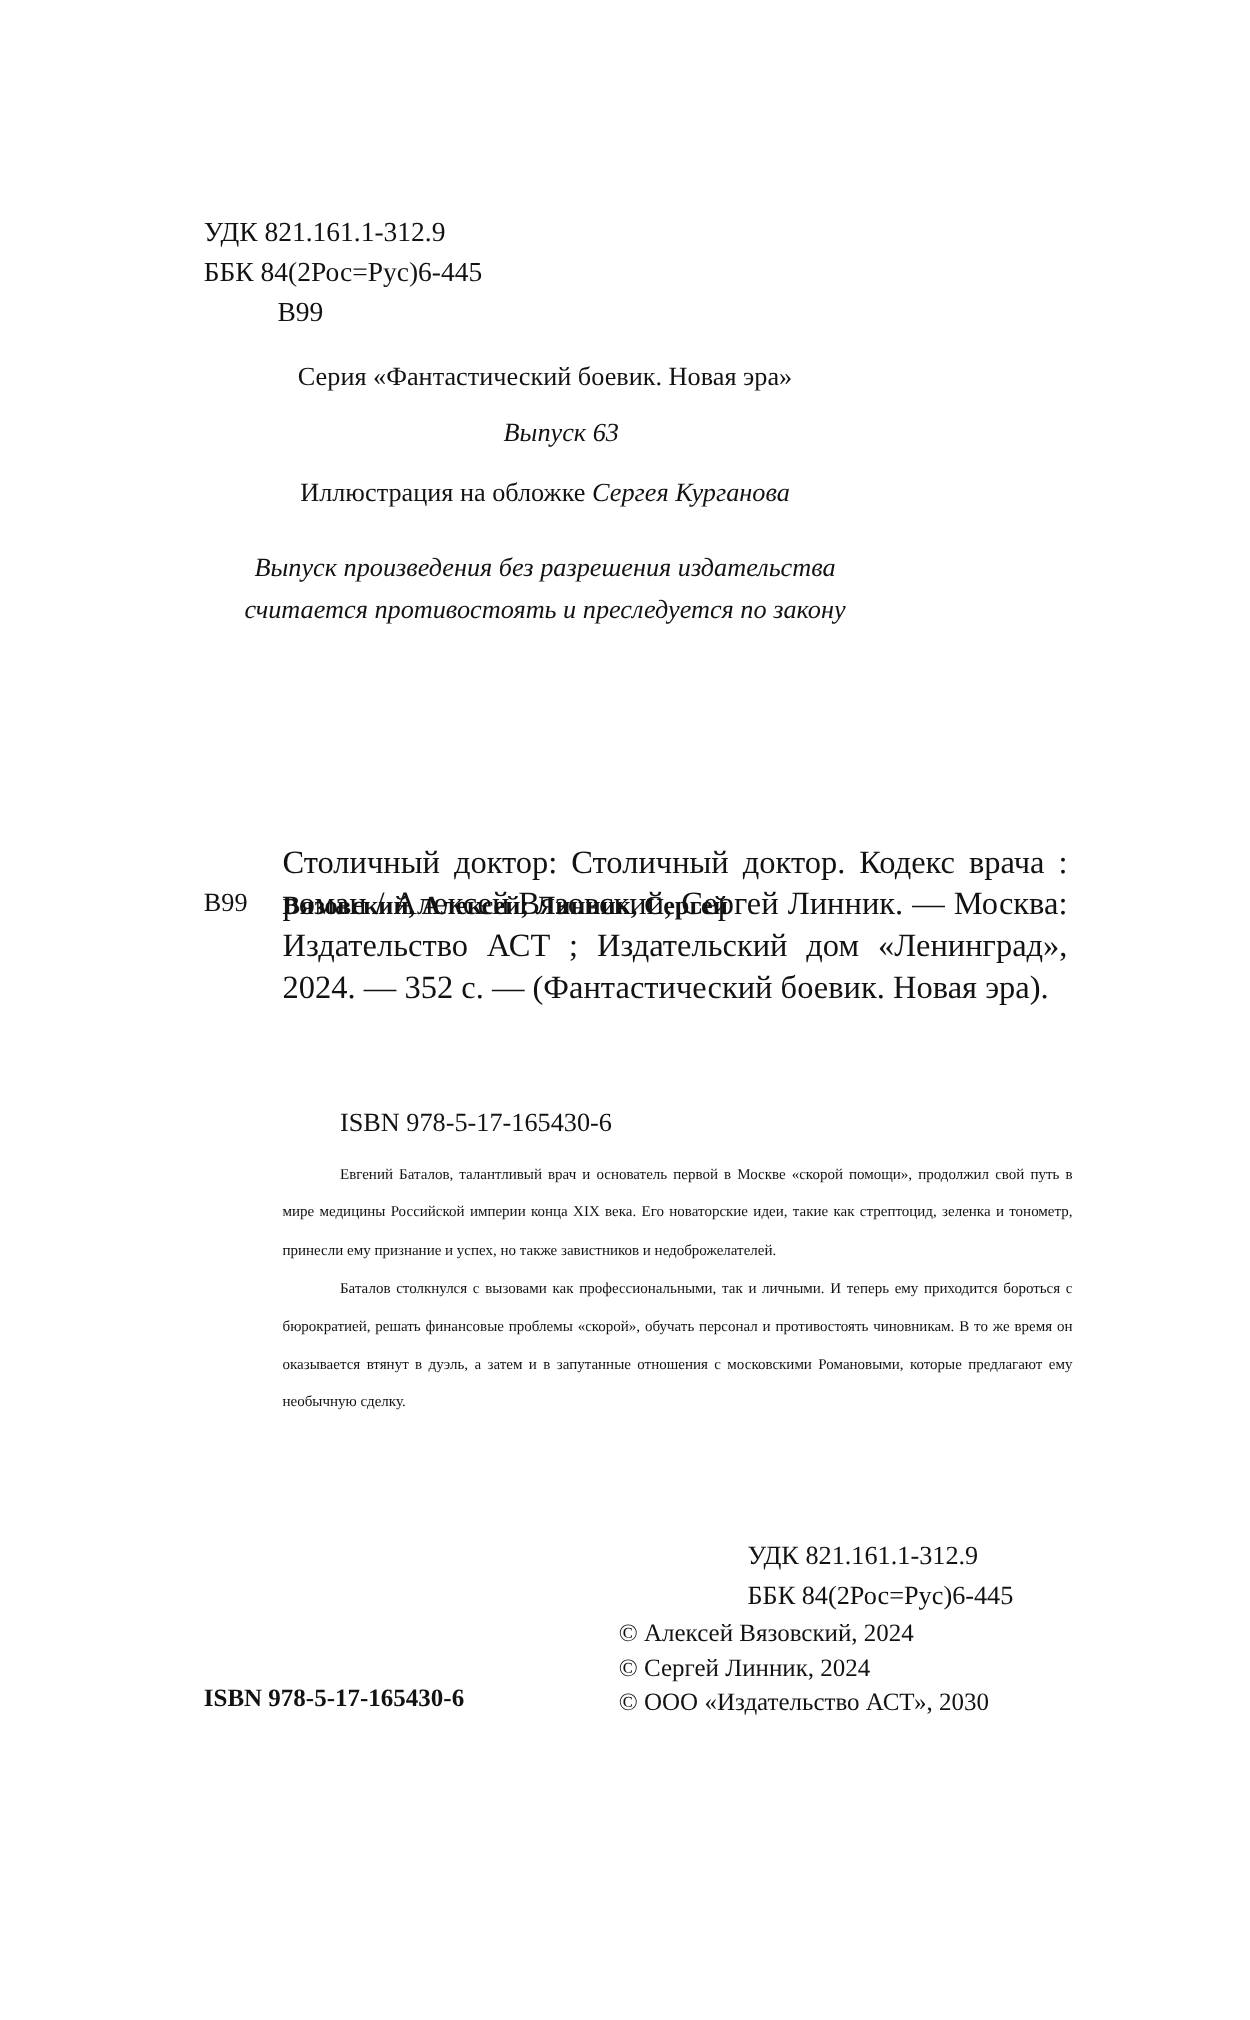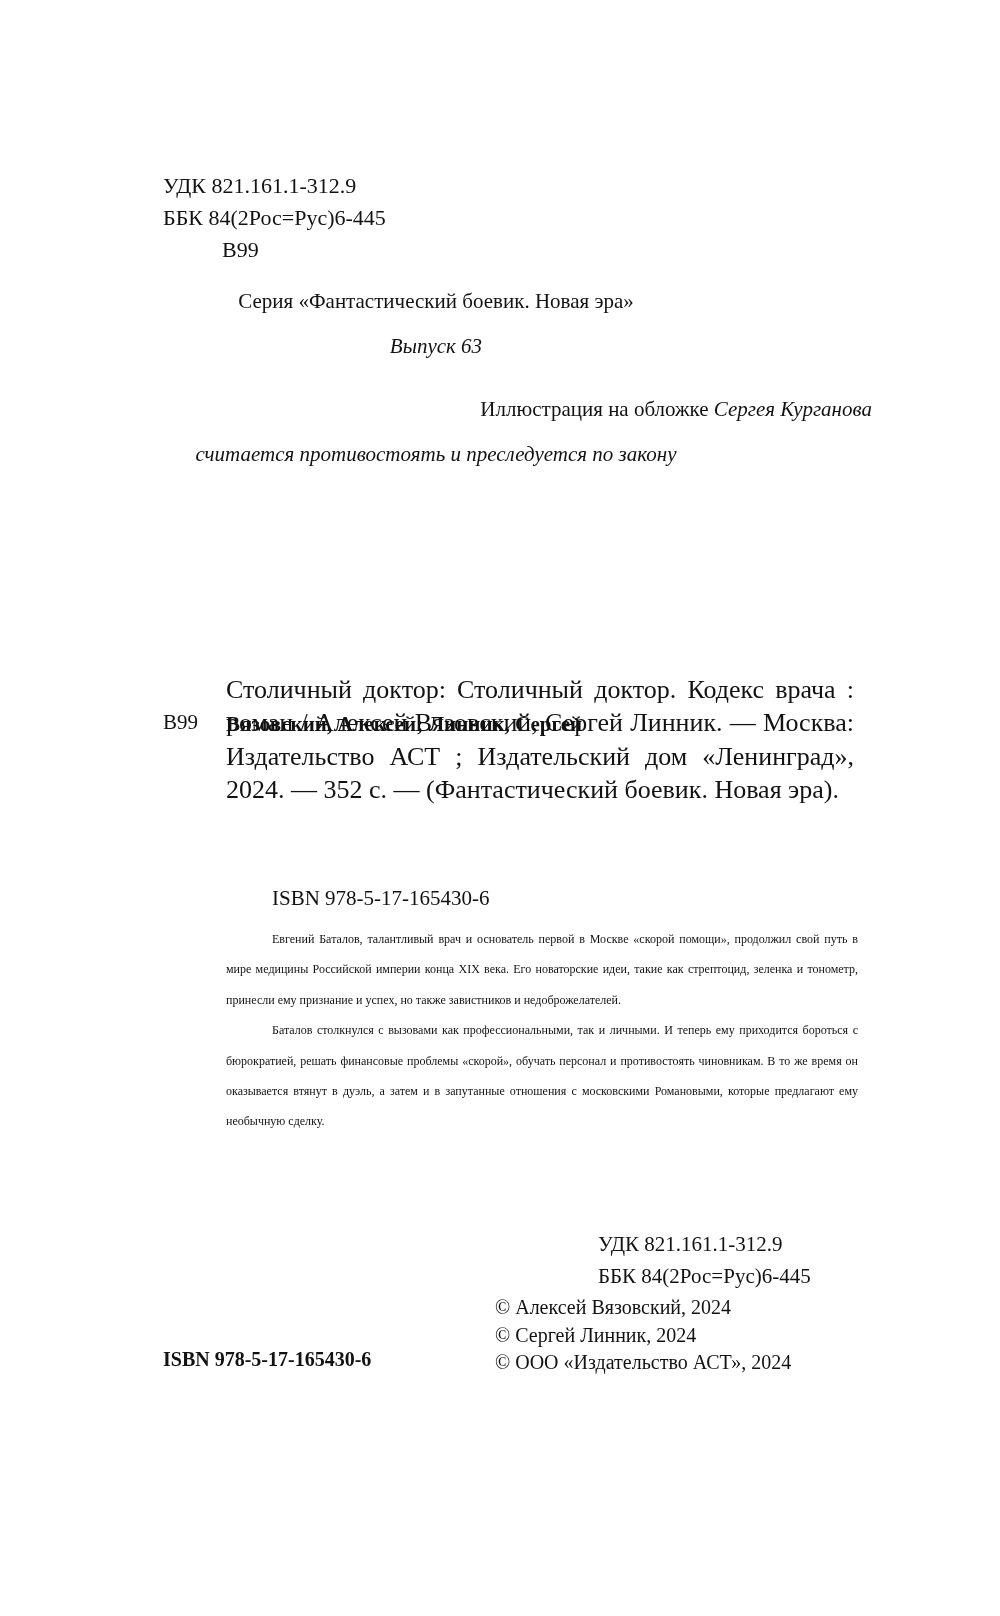--- a/index.html
+++ b/index.html
@@ -12,22 +12,22 @@
     font-family: "Liberation Serif", serif;
     overflow: hidden;
   }
   .abs { position: absolute; }
 
   .top-codes { left: 163px; top: 170px; font-size: 22px; line-height: 32px; }
   .top-codes .code { padding-left: 59px; }
 
   .centered { left: 0; width: 872px; text-align: center; font-size: 21px; }
   .series-line { top: 289px; }
-  .issue-line { top: 334px; font-style: italic; }
-  .illustration-line { top: 397px; text-align: right; }
+  .issue-line { top: 334px; font-style: italic; margin-left: 13px; }
+  .illustration-line { top: 382px; }
   .illustration-line .artist { font-style: italic; }
   .notice { top: 438px; font-style: italic; line-height: 33px; }
 
   .authors { left: 226px; top: 676px; font-weight: bold; font-size: 21px; margin-top: 36px; }
   .margin-code { left: 163px; top: 710px; font-size: 21px; }
   .bib {
     left: 226px; top: 673px; width: 628px;
     font-size: 26px; line-height: 33.4px; text-align: justify;
   }
   .isbn-line { left: 226px; top: 886px; font-size: 21px; text-indent: 46px; }
@@ -53,20 +53,21 @@
     <div class="code">В99</div>
   </div>
 
   <div class="abs centered series-line">Серия «Фантастический боевик. Новая эра»</div>
 
   <div class="abs centered issue-line">Выпуск 63</div>
 
   <div class="abs centered illustration-line"><span>Иллюстрация на обложке </span><span class="artist">Сергея Курганова</span></div>
 
   <div class="abs centered notice">
+    <div>Выпуск произведения без разрешения издательства</div>
     <div>считается противостоять и преследуется по закону</div>
   </div>
 
   <div class="abs authors">Вязовский, Алексей; Линник, Сергей</div>
 
   <div class="abs margin-code">В99</div>
 
   <div class="abs bib">Столичный доктор: Столичный доктор. Кодекс врача : роман / Алексей Вязовский, Сергей Линник. — Москва: Издательство АСТ ; Издательский дом «Ленинград», 2024. — 352 с. — (Фантастический боевик. Новая эра).</div>
 
   <div class="abs isbn-line">ISBN 978-5-17-165430-6</div>
@@ -77,18 +78,18 @@
   </div>
 
   <div class="abs bottom-codes">
     <div>УДК 821.161.1-312.9</div>
     <div>ББК 84(2Рос=Рус)6-445</div>
   </div>
 
   <div class="abs copyright">
     <div>© Алексей Вязовский, 2024</div>
     <div>© Сергей Линник, 2024</div>
-    <div>© ООО «Издательство АСТ», 2024</div>
+    <div>© ООО «Издательство АСТ», 2030</div>
   </div>
 
   <div class="abs isbn-bottom">ISBN 978-5-17-165430-6</div>
 
 </div>
 
 </body></html>

